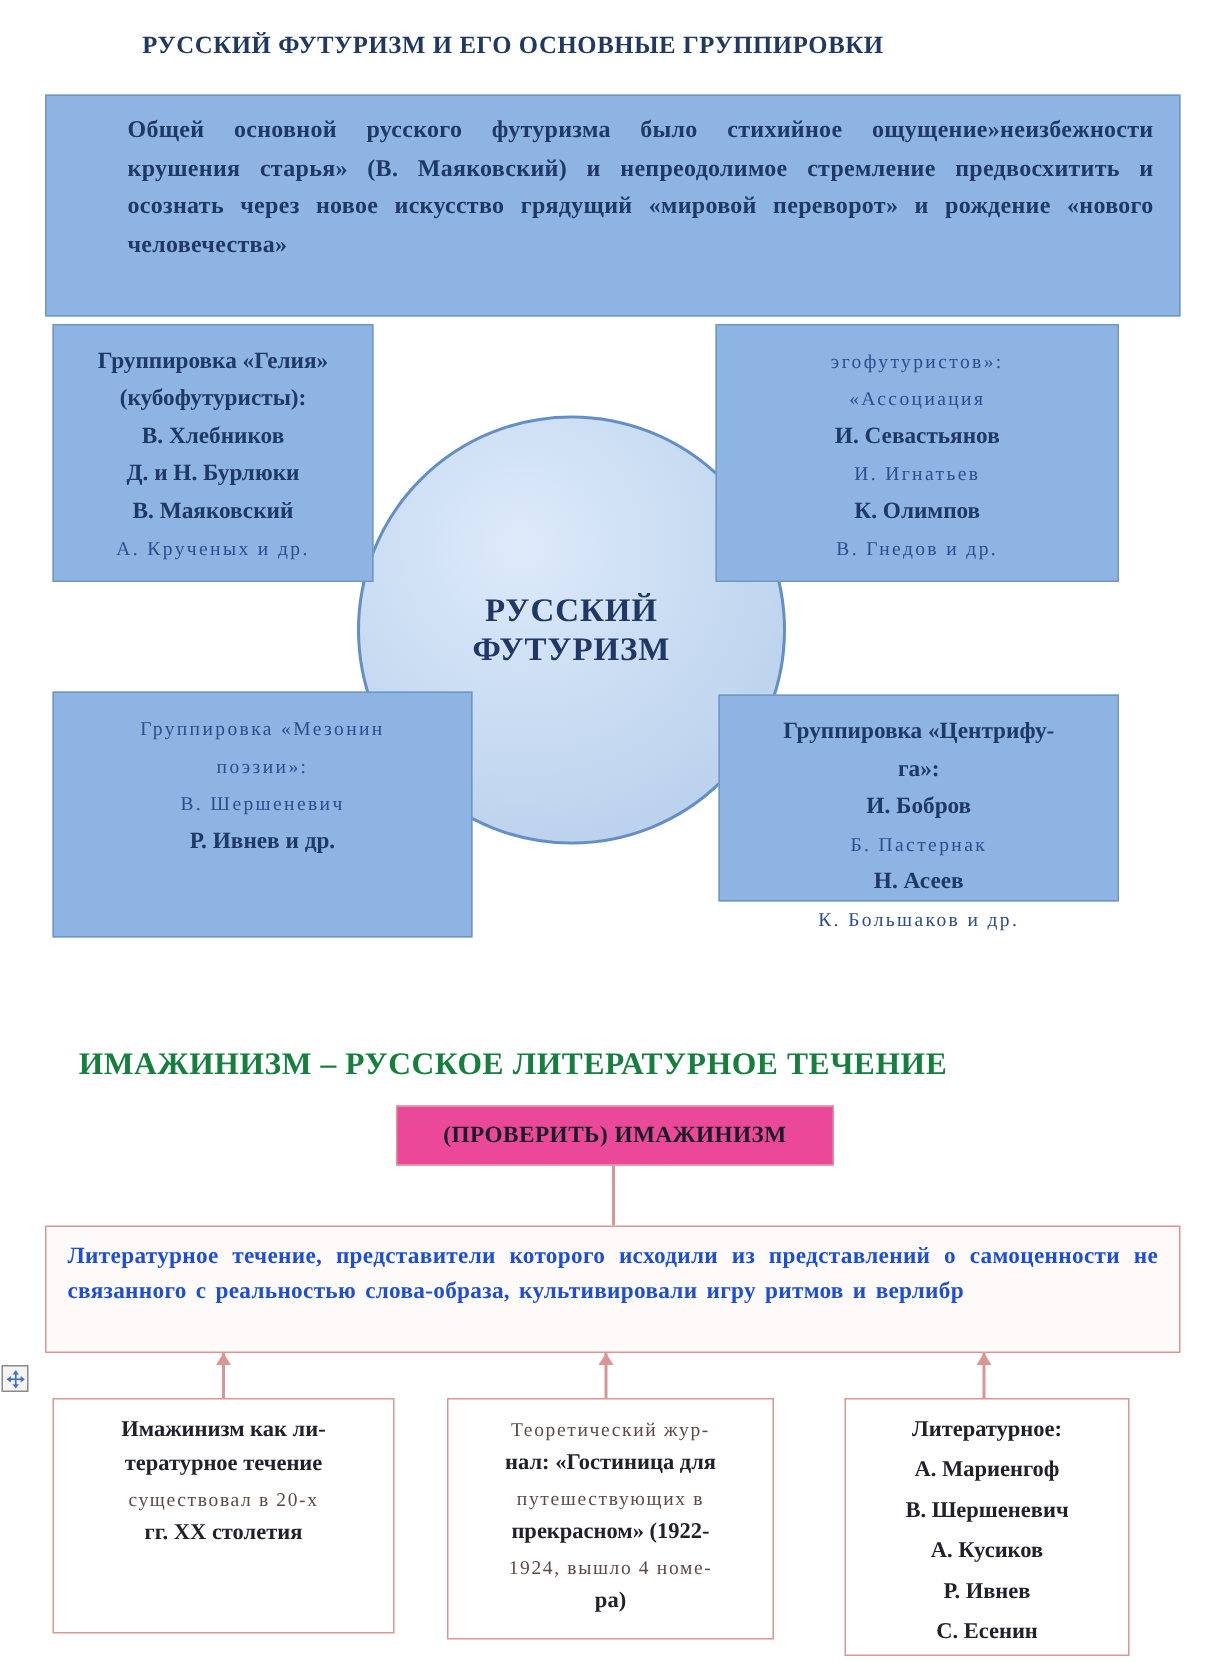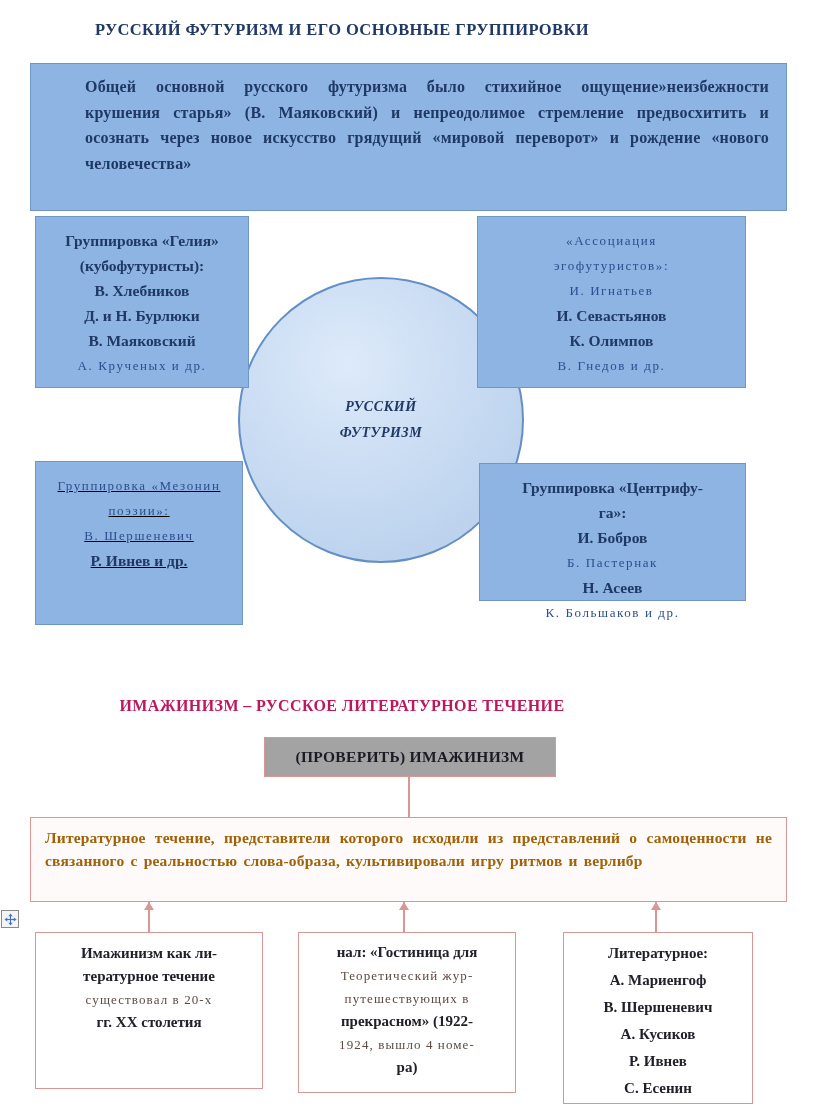--- a/index.html
+++ b/index.html
@@ -8,63 +8,63 @@
     position:relative; width:816px; height:1108px; background:#ffffff;
     font-family:"Liberation Serif","DejaVu Serif",serif; overflow:hidden;
   }
 
   
   .doc-title {
     position:absolute; left:0; width:684px; text-align:center;
     font-weight:bold; letter-spacing:.4px;
   }
   .t-navy { color:#1F3864; font-size:16.5px; }
-  .t-dark { color:#be185d; font-size:16px; }
+  .t-dark { color:#15803d; font-size:21px; }
 
   
   .intro-box {
     position:absolute; left:30px; top:63px; width:757px; height:148px;
     background:#8EB4E3; border:1px solid #6E97C4; padding:10px 17px;
   }
   .intro-text {
     color:#1F3864; font-weight:bold; font-size:16px; line-height:1.6;
     text-align:justify; word-spacing:4px; letter-spacing:.2px;margin-left:37px;
   }
 
   
   .circle {
     position:absolute; left:238px; top:277px; width:286px; height:286px;
     border-radius:50%; border:2px solid #638EC6; z-index:1;
     background:radial-gradient(circle at 38% 30%, #ddeafa 0%, #c5d9f1 55%, #b3cce9 100%);
     display:flex; flex-direction:column; align-items:center; justify-content:center;
   }
-  .cline { color:#1F3864; font-weight:bold; font-size:14px; letter-spacing:.6px; line-height:26px;font-style:italic; }
+  .cline { color:#1F3864; font-weight:bold; font-size:22px; letter-spacing:.6px; line-height:26px; }
 
   
   .gbox {
     position:absolute; background:#8EB4E3; border:1px solid #6E97C4; z-index:2;
     text-align:center; padding-top:11px;
   }
   .gbox .ln { line-height:25px; }
   .gbox .b { font-weight:bold; font-size:15.5px; color:#1F3864; }
   .gbox .l { font-weight:normal; font-size:13px; letter-spacing:1.6px; color:#2A4E8F; }
 
   
   .check-box {
     position:absolute; left:264px; top:737px; width:292px; height:40px;
-    border:1.5px solid #D99694; background:#a3a3a3;
+    border:1.5px solid #D99694; background:#ec4899;
     display:flex; align-items:center; justify-content:center;
     font-weight:bold; font-size:15.5px; color:#1b1b26; letter-spacing:.3px;
   }
   .wide-box {
     position:absolute; left:30px; top:817px; width:757px; height:85px;
     border:1.5px solid #D99694; background:#FDFAF9; padding:8px 14px;
   }
   .wide-text {
-    color:#a16207; font-weight:bold; font-size:15.5px; line-height:1.5;
+    color:#1d4ed8; font-weight:bold; font-size:15.5px; line-height:1.5;
     text-align:justify; word-spacing:2px; letter-spacing:.2px;
   }
   .conn { position:absolute; width:2px; background:#D99694; }
   .arrow-up {
     position:absolute; width:0; height:0;
     border-left:5px solid transparent; border-right:5px solid transparent;
     border-bottom:8px solid #D99694;
   }
   .pbox {
     position:absolute; border:1.5px solid #D99694; background:#ffffff; text-align:center;
@@ -104,29 +104,29 @@
   <div class="gbox" style="left:35px; top:216px; width:214px; height:172px;">
     <div class="ln b">Группировка «Гелия»</div>
     <div class="ln b">(кубофутуристы):</div>
     <div class="ln b">В. Хлебников</div>
     <div class="ln b">Д. и Н. Бурлюки</div>
     <div class="ln b">В. Маяковский</div>
     <div class="ln l">А. Крученых и др.</div>
   </div>
 
   <div class="gbox" style="left:477px; top:216px; width:269px; height:172px;">
+    <div class="ln l">эгофутуристов»:</div>
     <div class="ln l">«Ассоциация</div>
-    <div class="ln l">эгофутуристов»:</div>
+    <div class="ln b">И. Севастьянов</div>
     <div class="ln l">И. Игнатьев</div>
-    <div class="ln b">И. Севастьянов</div>
     <div class="ln b">К. Олимпов</div>
     <div class="ln l">В. Гнедов и др.</div>
   </div>
 
-  <div class="gbox" style="left:35px; top:461px; width:208px; height:164px;text-decoration:underline;">
+  <div class="gbox" style="left:35px; top:461px; width:280px; height:164px;">
     <div class="ln l">Группировка «Мезонин</div>
     <div class="ln l">поэзии»:</div>
     <div class="ln l">В. Шершеневич</div>
     <div class="ln b">Р. Ивнев и др.</div>
   </div>
 
   <div class="gbox" style="left:479px; top:463px; width:267px; height:138px;">
     <div class="ln b">Группировка «Центрифу-</div>
     <div class="ln b">га»:</div>
     <div class="ln b">И. Бобров</div>
@@ -155,22 +155,22 @@
   <div class="arrow-up" style="left:651px; top:902px;"></div>
 
   <div class="pbox pbox-a">
     <div class="ln b">Имажинизм как ли-</div>
     <div class="ln b">тературное течение</div>
     <div class="ln l">существовал в 20-х</div>
     <div class="ln b">гг. ХХ столетия</div>
   </div>
 
   <div class="pbox pbox-b">
+    <div class="ln l">Теоретический жур-</div>
     <div class="ln b">нал: «Гостиница для</div>
-    <div class="ln l">Теоретический жур-</div>
     <div class="ln l">путешествующих в</div>
     <div class="ln b">прекрасном» (1922-</div>
     <div class="ln l">1924, вышло 4 номе-</div>
     <div class="ln b">ра)</div>
   </div>
 
   <div class="pbox pbox-c">
     <div class="ln b">Литературное:</div>
     <div class="ln b">А. Мариенгоф</div>
     <div class="ln b">В. Шершеневич</div>

